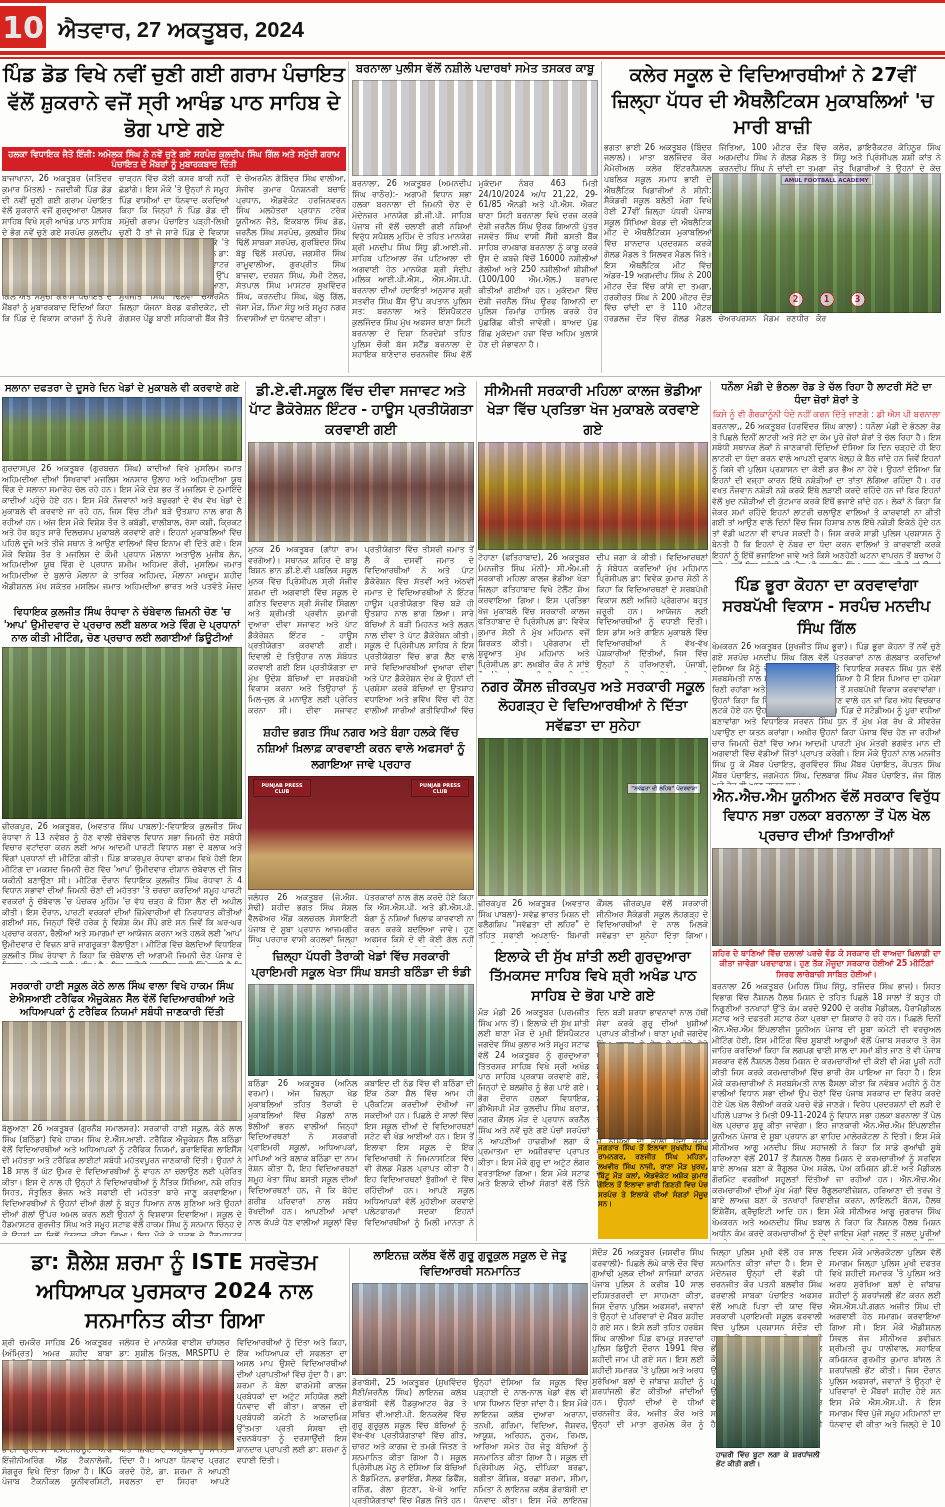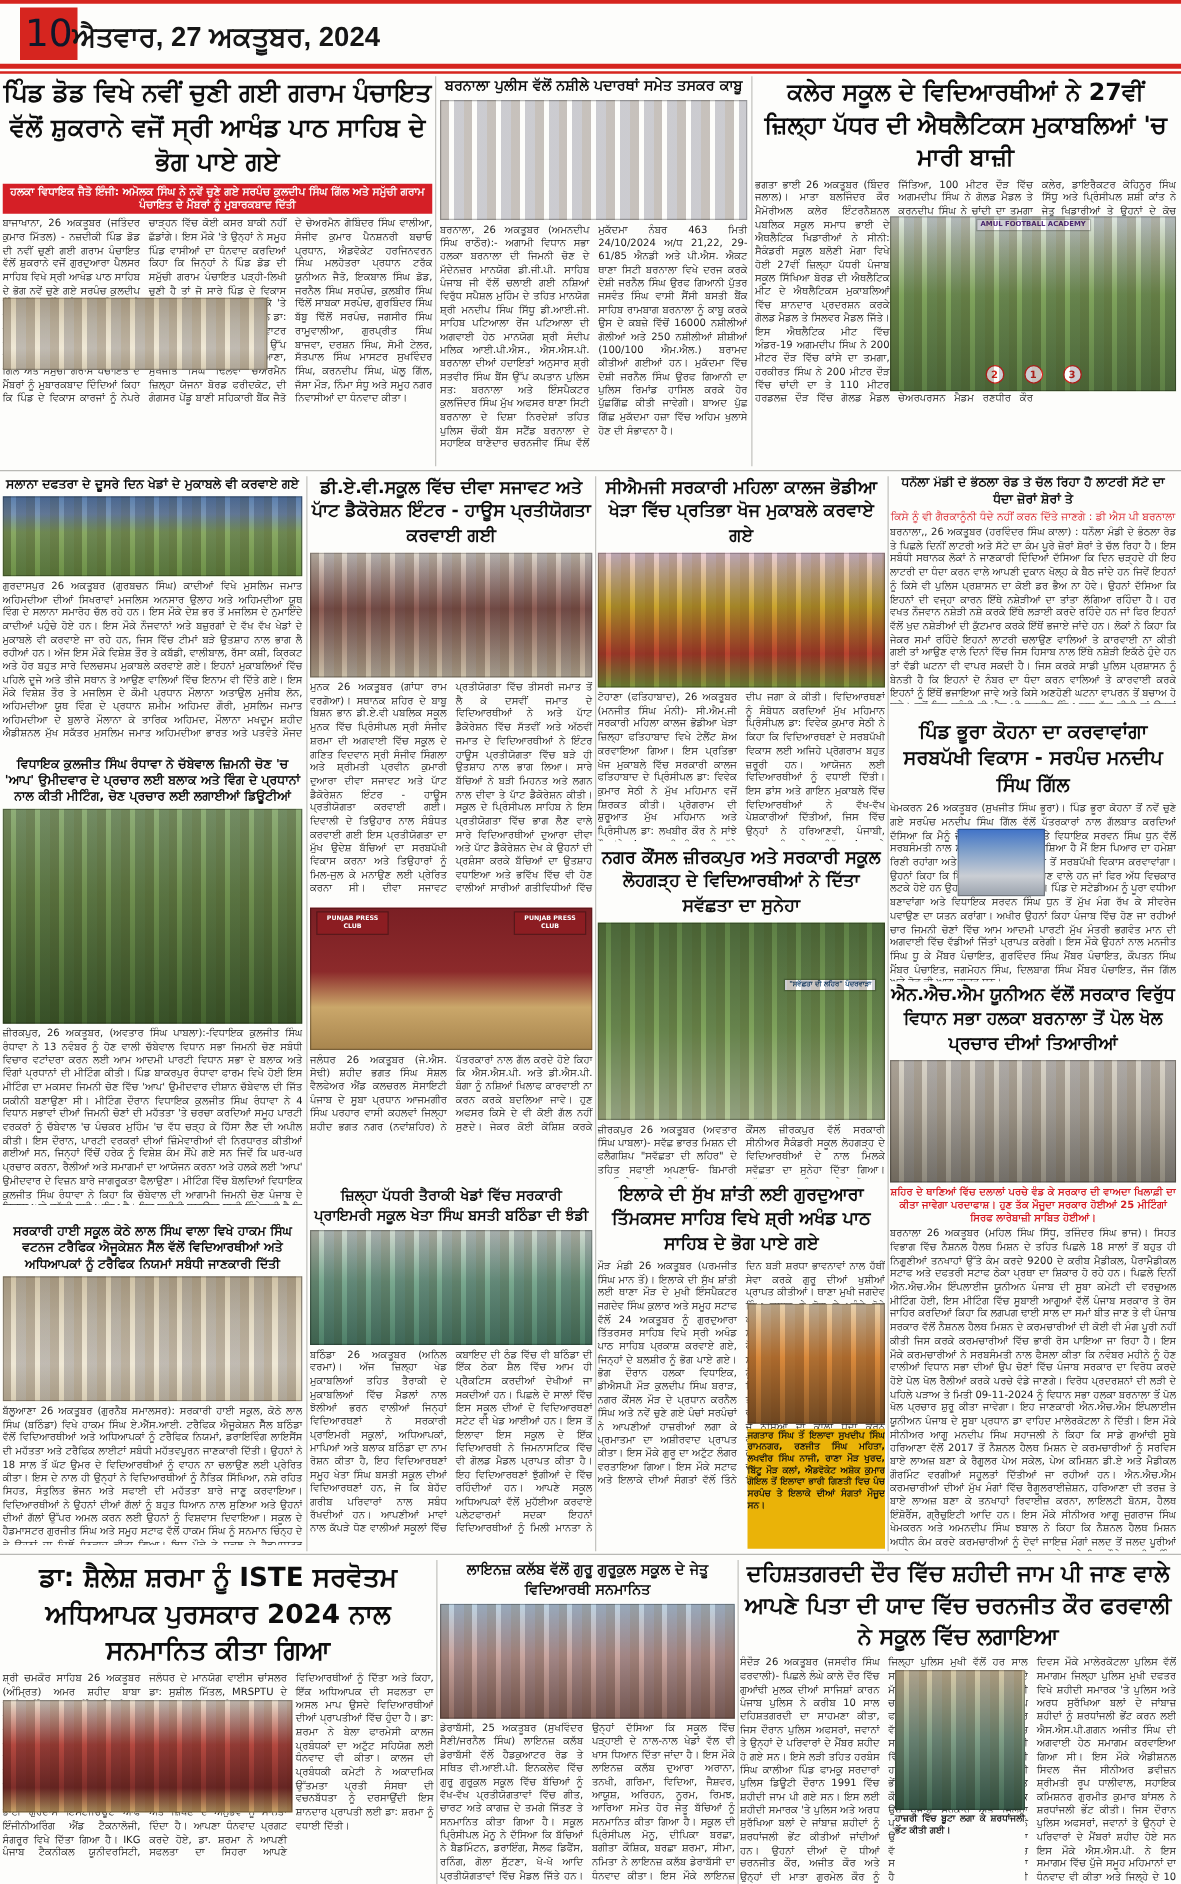--- a/index.html
+++ b/index.html
@@ -1,21 +1,21 @@
 <!DOCTYPE html>
 <html><head>
 <meta charset="utf-8">
 <style>
   html,body{margin:0;padding:0;background:#e8e8e4}
   .page{position:relative;width:945px;height:1507px;margin:0 auto;background:#fdfdfb;
         font-family:"DejaVu Sans","Liberation Sans",sans-serif;color:#161616;overflow:hidden;
         border-top:3px solid #d6251f}
   
-  .pagenum{position:absolute;left:16px;top:3px;width:46px;height:42px;background:#d6251f;color:#0f172a;
-           font-size:30px;font-weight:normal;display:flex;align-items:center;justify-content:center}
+  .pagenum{position:absolute;left:0;top:3px;width:46px;height:42px;background:#d6251f;color:#e5e5e5;
+           font-size:30px;font-weight:bold;display:flex;align-items:center;justify-content:center}
   .date{position:absolute;left:58px;top:14px;font-size:22px;font-weight:bold;font-family:Liberation Sans, sans-serif}
   .masthead{position:absolute;right:4px;top:4px;display:flex;align-items:center;gap:4px;
             font-size:31px;font-weight:800;color:#e23425;white-space:nowrap}
   .masthead .da{position:relative;background:#2050a8;color:#fff;padding:0 6px;border-radius:4px;font-size:26px}
   .flag{position:absolute;left:8px;top:-16px;width:3px;height:16px;background:#e2a00f}
   .flag:before{content:"";position:absolute;left:3px;top:0;border-top:6px solid transparent;
                border-bottom:6px solid transparent;border-left:14px solid #f5b301}
   .rule{position:absolute;left:0;top:48px;width:945px;height:0;border-top:4px solid #d6251f;border-bottom:2px solid #d6251f;padding-top:2px}
   
   .art{position:absolute;overflow:hidden}
@@ -104,32 +104,33 @@
     <div class="body" style="height:126px">ਗੁਰਦਾਸਪੁਰ 26 ਅਕਤੂਬਰ (ਗੁਰਬਚਨ ਸਿੰਘ) ਕਾਦੀਆਂ ਵਿਖੇ ਮੁਸਲਿਮ ਜਮਾਤ ਅਹਿਮਦੀਆ ਦੀਆਂ ਸਿਖਰਾਵਾਂ ਮਜਲਿਸ ਅਨਸਾਰ ਉਲਾਹ ਅਤੇ ਅਹਿਮਦੀਆ ਯੂਥ ਵਿੰਗ ਦੇ ਸਲਾਨਾ ਸਮਾਰੋਹ ਚੱਲ ਰਹੇ ਹਨ। ਇਸ ਮੌਕੇ ਦੇਸ਼ ਭਰ ਤੋਂ ਮਜਲਿਸ ਦੇ ਨੁਮਾਇੰਦੇ ਕਾਦੀਆਂ ਪਹੁੰਚੇ ਹੋਏ ਹਨ। ਇਸ ਮੌਕੇ ਨੌਜਵਾਨਾਂ ਅਤੇ ਬਜ਼ੁਰਗਾਂ ਦੇ ਵੱਖ ਵੱਖ ਖੇਡਾਂ ਦੇ ਮੁਕਾਬਲੇ ਵੀ ਕਰਵਾਏ ਜਾ ਰਹੇ ਹਨ, ਜਿਸ ਵਿੱਚ ਟੀਮਾਂ ਬੜੇ ਉਤਸ਼ਾਹ ਨਾਲ ਭਾਗ ਲੈ ਰਹੀਆਂ ਹਨ। ਅੱਜ ਇਸ ਮੌਕੇ ਵਿਸ਼ੇਸ਼ ਤੌਰ ਤੇ ਕਬੱਡੀ, ਵਾਲੀਬਾਲ, ਰੱਸਾ ਕਸ਼ੀ, ਕ੍ਰਿਕਟ ਅਤੇ ਹੋਰ ਬਹੁਤ ਸਾਰੇ ਦਿਲਚਸਪ ਮੁਕਾਬਲੇ ਕਰਵਾਏ ਗਏ। ਇਹਨਾਂ ਮੁਕਾਬਲਿਆਂ ਵਿੱਚ ਪਹਿਲੇ ਦੂਜੇ ਅਤੇ ਤੀਜੇ ਸਥਾਨ ਤੇ ਆਉਣ ਵਾਲਿਆਂ ਵਿੱਚ ਇਨਾਮ ਵੀ ਦਿੱਤੇ ਗਏ। ਇਸ ਮੌਕੇ ਵਿਸ਼ੇਸ਼ ਤੌਰ ਤੇ ਮਜਲਿਸ ਦੇ ਕੌਮੀ ਪ੍ਰਧਾਨ ਮੌਲਾਨਾ ਅਤਾਉਲ ਮੁਜੀਬ ਲੋਨ, ਅਹਿਮਦੀਆ ਯੂਥ ਵਿੰਗ ਦੇ ਪ੍ਰਧਾਨ ਸ਼ਮੀਮ ਅਹਿਮਦ ਗੌਰੀ, ਮੁਸਲਿਮ ਜਮਾਤ ਅਹਿਮਦੀਆ ਦੇ ਬੁਲਾਰੇ ਮੌਲਾਨਾ ਕੇ ਤਾਰਿਕ ਅਹਿਮਦ, ਮੌਲਾਨਾ ਮਖਦੂਮ ਸ਼ਹੀਦ ਐਡੀਸ਼ਨਲ ਮੁੱਖ ਸਕੱਤਰ ਮੁਸਲਿਮ ਜਮਾਤ ਅਹਿਮਦੀਆ ਭਾਰਤ ਅਤੇ ਪਤਵੰਤੇ ਮੌਜੂਦ ਸਨ।</div>
   </section>
 
   <section class="art" style="left:2px;top:602px;width:240px;height:370px">
     <h1 class="hl hl-xs">ਵਿਧਾਇਕ ਕੁਲਜੀਤ ਸਿੰਘ ਰੰਧਾਵਾ ਨੇ ਚੱਬੇਵਾਲ ਜ਼ਿਮਨੀ ਚੋਣ 'ਚ 'ਆਪ' ਉਮੀਦਵਾਰ ਦੇ ਪ੍ਰਚਾਰ ਲਈ ਬਲਾਕ ਅਤੇ ਵਿੰਗ ਦੇ ਪ੍ਰਧਾਨਾਂ ਨਾਲ ਕੀਤੀ ਮੀਟਿੰਗ, ਚੋਣ ਪ੍ਰਚਾਰ ਲਈ ਲਗਾਈਆਂ ਡਿਊਟੀਆਂ</h1>
     <div class="photo ph-lawn stripes" style="height:172px"></div>
     <div class="body" style="height:142px">ਜ਼ੀਰਕਪੁਰ, 26 ਅਕਤੂਬਰ, (ਅਵਤਾਰ ਸਿੰਘ ਪਾਬਲਾ):-ਵਿਧਾਇਕ ਕੁਲਜੀਤ ਸਿੰਘ ਰੰਧਾਵਾ ਨੇ 13 ਨਵੰਬਰ ਨੂੰ ਹੋਣ ਵਾਲੀ ਚੱਬੇਵਾਲ ਵਿਧਾਨ ਸਭਾ ਜਿਮਨੀ ਚੋਣ ਸਬੰਧੀ ਵਿਚਾਰ ਵਟਾਂਦਰਾ ਕਰਨ ਲਈ ਆਮ ਆਦਮੀ ਪਾਰਟੀ ਵਿਧਾਨ ਸਭਾ ਦੇ ਬਲਾਕ ਅਤੇ ਵਿੰਗਾਂ ਪ੍ਰਧਾਨਾਂ ਦੀ ਮੀਟਿੰਗ ਕੀਤੀ। ਪਿੰਡ ਬਾਕਰਪੁਰ ਰੰਧਾਵਾ ਫਾਰਮ ਵਿਖੇ ਹੋਈ ਇਸ ਮੀਟਿੰਗ ਦਾ ਮਕਸਦ ਜਿਮਨੀ ਚੋਣ ਵਿੱਚ 'ਆਪ' ਉਮੀਦਵਾਰ ਦੀਸ਼ਾਨ ਚੱਬੇਵਾਲ ਦੀ ਜਿੱਤ ਯਕੀਨੀ ਬਣਾਉਣਾ ਸੀ। ਮੀਟਿੰਗ ਦੌਰਾਨ ਵਿਧਾਇਕ ਕੁਲਜੀਤ ਸਿੰਘ ਰੰਧਾਵਾ ਨੇ 4 ਵਿਧਾਨ ਸਭਾਵਾਂ ਦੀਆਂ ਜਿਮਨੀ ਚੋਣਾਂ ਦੀ ਮਹੱਤਤਾ 'ਤੇ ਚਰਚਾ ਕਰਦਿਆਂ ਸਮੂਹ ਪਾਰਟੀ ਵਰਕਰਾਂ ਨੂੰ ਚੱਬੇਵਾਲ 'ਚ ਪੰਚਕਰ ਮੁਹਿੰਮ 'ਚ ਵੱਧ ਚੜ੍ਹ ਕੇ ਹਿੱਸਾ ਲੈਣ ਦੀ ਅਪੀਲ ਕੀਤੀ। ਇਸ ਦੌਰਾਨ, ਪਾਰਟੀ ਵਰਕਰਾਂ ਦੀਆਂ ਜ਼ਿੰਮੇਵਾਰੀਆਂ ਵੀ ਨਿਰਧਾਰਤ ਕੀਤੀਆਂ ਗਈਆਂ ਸਨ, ਜਿਨ੍ਹਾਂ ਵਿੱਚੋਂ ਹਰੇਕ ਨੂੰ ਵਿਸ਼ੇਸ਼ ਕੰਮ ਸੌਂਪੇ ਗਏ ਸਨ ਜਿਵੇਂ ਕਿ ਘਰ-ਘਰ ਪ੍ਰਚਾਰ ਕਰਨਾ, ਰੈਲੀਆਂ ਅਤੇ ਸਮਾਗਮਾਂ ਦਾ ਆਯੋਜਨ ਕਰਨਾ ਅਤੇ ਹਲਕੇ ਲਈ 'ਆਪ' ਉਮੀਦਵਾਰ ਦੇ ਵਿਜ਼ਨ ਬਾਰੇ ਜਾਗਰੂਕਤਾ ਫੈਲਾਉਣਾ। ਮੀਟਿੰਗ ਵਿੱਚ ਬੋਲਦਿਆਂ ਵਿਧਾਇਕ ਕੁਲਜੀਤ ਸਿੰਘ ਰੰਧਾਵਾ ਨੇ ਕਿਹਾ ਕਿ ਚੱਬੇਵਾਲ ਦੀ ਆਗਾਮੀ ਜਿਮਨੀ ਚੋਣ ਪੰਜਾਬ ਦੇ ਵਿਕਾਸ ਅਤੇ ਤਰੱਕੀ ਲਈ ਅਹਿਮ ਹੈ। ਇਹ ਯਕੀਨੀ ਬਣਾਉਣਾ ਸਾਡੀ ਜ਼ਿੰਮੇਵਾਰੀ ਹੈ ਕਿ ਆਮ ਆਦਮੀ ਪਾਰਟੀ ਦਾ ਉਮੀਦਵਾਰ ਭਾਰੀ ਬਹੁਮਤ ਨਾਲ ਜਿੱਤੇ। ਉਮੀਦਵਾਰ ਲਈ ਉਤਸ਼ਾਹ ਅਤੇ ਵਚਨਬੱਧਤਾ ਦਿਖਾਈ। ਵਿਧਾਇਕ ਕੁਲਜੀਤ ਸਿੰਘ ਰੰਧਾਵਾ ਨੇ ਵੀ ਦੀਸ਼ਾਨ ਚੱਬੇਵਾਲ ਦੀ ਕਾਬਲੀਅਤ 'ਤੇ ਭਰੋਸਾ ਪ੍ਰਗਟਾਇਆ ਅਤੇ ਪਾਰਟੀ ਵਰਕਰਾਂ ਨੂੰ ਭਰੋਸਾ ਦਿਵਾਇਆ ਕਿ ਉਨ੍ਹਾਂ ਦੀ ਮਿਹਨਤ ਅਤੇ ਲਗਨ ਸਦਕਾ ਜਿੱਤ ਯਕੀਨੀ ਹੈ।</div>
   </section>
 
   <section class="art" style="left:2px;top:976px;width:240px;height:262px">
-    <h1 class="hl hl-xs">ਸਰਕਾਰੀ ਹਾਈ ਸਕੂਲ ਕੋਠੇ ਲਾਲ ਸਿੰਘ ਵਾਲਾ ਵਿਖੇ ਹਾਕਮ ਸਿੰਘ ਵਟਨਜ ਟਰੈਫਿਕ ਐਜੂਕੇਸ਼ਨ ਸੈੱਲ ਵੱਲੋਂ ਵਿਦਿਆਰਥੀਆਂ ਅਤੇ ਅਧਿਆਪਕਾਂ ਨੂੰ ਟਰੈਫਿਕ ਨਿਯਮਾਂ ਸਬੰਧੀ ਜਾਣਕਾਰੀ ਦਿੱਤੀ</h1>
+    <h1 class="hl hl-xs">ਸਰਕਾਰੀ ਹਾਈ ਸਕੂਲ ਕੋਠੇ ਲਾਲ ਸਿੰਘ ਵਾਲਾ ਵਿਖੇ ਹਾਕਮ ਸਿੰਘ ਏਐਸਆਈ ਟਰੈਫਿਕ ਐਜੂਕੇਸ਼ਨ ਸੈੱਲ ਵੱਲੋਂ ਵਿਦਿਆਰਥੀਆਂ ਅਤੇ ਅਧਿਆਪਕਾਂ ਨੂੰ ਟਰੈਫਿਕ ਨਿਯਮਾਂ ਸਬੰਧੀ ਜਾਣਕਾਰੀ ਦਿੱਤੀ</h1>
     <div class="photo ph-congregation stripes" style="height:100px"></div>
     <div class="body" style="height:112px">ਬੱਲੂਆਣਾ 26 ਅਕਤੂਬਰ (ਗੁਰਨੈਬ ਸਮਾਲਸਰ): ਸਰਕਾਰੀ ਹਾਈ ਸਕੂਲ, ਕੋਠੇ ਲਾਲ ਸਿੰਘ (ਬਠਿੰਡਾ) ਵਿਖੇ ਹਾਕਮ ਸਿੰਘ ਏ.ਐੱਸ.ਆਈ. ਟਰੈਫਿਕ ਐਜੂਕੇਸ਼ਨ ਸੈੱਲ ਬਠਿੰਡਾ ਵੱਲੋਂ ਵਿਦਿਆਰਥੀਆਂ ਅਤੇ ਅਧਿਆਪਕਾਂ ਨੂੰ ਟਰੈਫਿਕ ਨਿਯਮਾਂ, ਡਰਾਇਵਿੰਗ ਲਾਇਸੈਂਸ ਦੀ ਮਹੱਤਤਾ ਅਤੇ ਟਰੈਫਿਕ ਲਾਈਟਾਂ ਸਬੰਧੀ ਮਹੱਤਵਪੂਰਨ ਜਾਣਕਾਰੀ ਦਿੱਤੀ। ਉਹਨਾਂ ਨੇ 18 ਸਾਲ ਤੋਂ ਘੱਟ ਉਮਰ ਦੇ ਵਿਦਿਆਰਥੀਆਂ ਨੂੰ ਵਾਹਨ ਨਾ ਚਲਾਉਣ ਲਈ ਪ੍ਰੇਰਿਤ ਕੀਤਾ। ਇਸ ਦੇ ਨਾਲ ਹੀ ਉਨ੍ਹਾਂ ਨੇ ਵਿਦਿਆਰਥੀਆਂ ਨੂੰ ਨੈਤਿਕ ਸਿੱਖਿਆ, ਨਸ਼ੇ ਰਹਿਤ ਸਿਹਤ, ਸੰਤੁਲਿਤ ਭੋਜਨ ਅਤੇ ਸਫਾਈ ਦੀ ਮਹੱਤਤਾ ਬਾਰੇ ਜਾਣੂ ਕਰਵਾਇਆ। ਵਿਦਿਆਰਥੀਆਂ ਨੇ ਉਹਨਾਂ ਦੀਆਂ ਗੱਲਾਂ ਨੂੰ ਬਹੁਤ ਧਿਆਨ ਨਾਲ ਸੁਣਿਆ ਅਤੇ ਉਹਨਾਂ ਦੀਆਂ ਗੱਲਾਂ ਉੱਪਰ ਅਮਲ ਕਰਨ ਲਈ ਉਹਨਾਂ ਨੂੰ ਵਿਸ਼ਵਾਸ ਦਿਵਾਇਆ। ਸਕੂਲ ਦੇ ਹੈਡਮਾਸਟਰ ਗੁਰਜੀਤ ਸਿੰਘ ਅਤੇ ਸਮੂਹ ਸਟਾਫ ਵੱਲੋਂ ਹਾਕਮ ਸਿੰਘ ਨੂੰ ਸਨਮਾਨ ਚਿੰਨ੍ਹ ਦੇ ਕੇ ਉਹਨਾਂ ਦਾ ਦਿਲੋਂ ਧੰਨਵਾਦ ਕੀਤਾ ਗਿਆ। ਇਸ ਮੌਕੇ ਤੇ ਸਕੂਲ ਦੇ ਹੈਡਮਾਸਟਰ ਗੁਰਜੀਤ ਸਿੰਘ, ਅਤੇ ਸਾਰੇ ਅਧਿਆਪਕ ਸੰਜੇ ਕੁਮਾਰ, ਕੇਵਰ ਯਾਦਵਿੰਦਰ ਸਿੰਘ, ਅੰਮ੍ਰਿਤਪਾਲ ਸਿੰਘ, ਕਮਲਜੀਤ ਕੌਰ, ਸੋਭਾਲੀ, ਹਰਬਲੜਾ ਪੂਜਾ ਸ਼ਰਮਾ ਅਤੇ ਸ਼ੈਲੀ ਰਾਣੀ ਮੌਜੂਦ ਸਨ।</div>
   </section>
 
   <section class="art" style="left:248px;top:378px;width:226px;height:342px">
     <h1 class="hl hl-md">ਡੀ.ਏ.ਵੀ.ਸਕੂਲ ਵਿੱਚ ਦੀਵਾ ਸਜਾਵਟ ਅਤੇ ਪਾੱਟ ਡੈਕੋਰੇਸ਼ਨ ਇੰਟਰ - ਹਾਊਸ ਪ੍ਰਤੀਯੋਗਤਾ ਕਰਵਾਈ ਗਈ</h1>
     <div class="photo ph-school stripes" style="height:100px"></div>
     <div class="body c2" style="height:182px">ਮੁਨਕ 26 ਅਕਤੂਬਰ (ਗਾਂਧਾ ਰਾਮ ਵਰਗੋਆ)। ਸਥਾਨਕ ਸ਼ਹਿਰ ਦੇ ਬਾਬੂ ਬਿਸ਼ਨ ਭਾਨ ਡੀ.ਏ.ਵੀ ਪਬਲਿਕ ਸਕੂਲ ਮੁਨਕ ਵਿੱਚ ਪ੍ਰਿੰਸੀਪਲ ਸ੍ਰੀ ਸੰਜੀਵ ਸ਼ਰਮਾ ਦੀ ਅਗਵਾਈ ਵਿੱਚ ਸਕੂਲ ਦੇ ਗਣਿਤ ਵਿਦਵਾਨ ਸ੍ਰੀ ਸੰਜੀਵ ਸਿੰਗਲਾ ਅਤੇ ਸ਼੍ਰੀਮਤੀ ਪ੍ਰਵੀਨ ਕੁਮਾਰੀ ਦੁਆਰਾ ਦੀਵਾ ਸਜਾਵਟ ਅਤੇ ਪਾੱਟ ਡੈਕੋਰੇਸ਼ਨ ਇੰਟਰ - ਹਾਊਸ ਪ੍ਰਤੀਯੋਗਤਾ ਕਰਵਾਈ ਗਈ। ਦਿਵਾਲੀ ਦੇ ਤਿਉਹਾਰ ਨਾਲ ਸੰਬੰਧਤ ਕਰਵਾਈ ਗਈ ਇਸ ਪ੍ਰਤੀਯੋਗਤਾ ਦਾ ਮੁੱਖ ਉਦੇਸ਼ ਬੱਚਿਆਂ ਦਾ ਸਰਬਪੱਖੀ ਵਿਕਾਸ ਕਰਨਾ ਅਤੇ ਤਿਉਹਾਰਾਂ ਨੂੰ ਮਿਲ-ਜੁਲ ਕੇ ਮਨਾਉਣ ਲਈ ਪ੍ਰੇਰਿਤ ਕਰਨਾ ਸੀ। ਦੀਵਾ ਸਜਾਵਟ ਪ੍ਰਤੀਯੋਗਤਾ ਵਿੱਚ ਤੀਸਰੀ ਜਮਾਤ ਤੋਂ ਲੈ ਕੇ ਦਸਵੀਂ ਜਮਾਤ ਦੇ ਵਿਦਿਆਰਥੀਆਂ ਨੇ ਅਤੇ ਪਾੱਟ ਡੈਕੋਰੇਸ਼ਨ ਵਿੱਚ ਸੱਤਵੀਂ ਅਤੇ ਅੱਠਵੀਂ ਜਮਾਤ ਦੇ ਵਿਦਿਆਰਥੀਆਂ ਨੇ ਇੰਟਰ ਹਾਊਸ ਪ੍ਰਤੀਯੋਗਤਾ ਵਿੱਚ ਬੜੇ ਹੀ ਉਤਸ਼ਾਹ ਨਾਲ ਭਾਗ ਲਿਆ। ਸਾਰੇ ਬੱਚਿਆਂ ਨੇ ਬੜੀ ਮਿਹਨਤ ਅਤੇ ਲਗਨ ਨਾਲ ਦੀਵਾ ਤੇ ਪਾੱਟ ਡੈਕੋਰੇਸ਼ਨ ਕੀਤੀ। ਸਕੂਲ ਦੇ ਪ੍ਰਿੰਸੀਪਲ ਸਾਹਿਬ ਨੇ ਇਸ ਪ੍ਰਤੀਯੋਗਤਾ ਵਿੱਚ ਭਾਗ ਲੈਣ ਵਾਲੇ ਸਾਰੇ ਵਿਦਿਆਰਥੀਆਂ ਦੁਆਰਾ ਦੀਵਾ ਅਤੇ ਪਾੱਟ ਡੈਕੋਰੇਸ਼ਨ ਦੇਖ ਕੇ ਉਹਨਾਂ ਦੀ ਪ੍ਰਸ਼ੰਸਾ ਕਰਕੇ ਬੱਚਿਆਂ ਦਾ ਉਤਸ਼ਾਹ ਵਧਾਇਆ ਅਤੇ ਭਵਿੱਖ ਵਿੱਚ ਵੀ ਹੋਣ ਵਾਲੀਆਂ ਸਾਰੀਆਂ ਗਤੀਵਿਧੀਆਂ ਵਿੱਚ ਵੱਧ ਚੜ੍ਹ ਕੇ ਭਾਗ ਲੈਣ ਲਈ ਪ੍ਰੇਰਿਤ ਕੀਤਾ।</div>
   </section>
 
   <section class="art" style="left:248px;top:722px;width:226px;height:222px">
+    <h1 class="hl hl-sm">ਸ਼ਹੀਦ ਭਗਤ ਸਿੰਘ ਨਗਰ ਅਤੇ ਬੰਗਾ ਹਲਕੇ ਵਿੱਚ ਨਸ਼ਿਆਂ ਖ਼ਿਲਾਫ਼ ਕਾਰਵਾਈ ਕਰਨ ਵਾਲੇ ਅਫਸਰਾਂ ਨੂੰ ਲਗਾਇਆ ਜਾਵੇ ਪ੍ਰਹਾਰ</h1>
     <div class="photo ph-press" style="height:114px">
       <span class="pressbanner" style="left:6px;width:50px">PUNJAB PRESS CLUB</span>
       <span class="pressbanner" style="right:6px;width:50px">PUNJAB PRESS CLUB</span>
     </div>
     <div class="body c2" style="height:66px">ਜਲੰਧਰ 26 ਅਕਤੂਬਰ (ਜੇ.ਐਸ. ਸੋਢੀ) ਸ਼ਹੀਦ ਭਗਤ ਸਿੰਘ ਸੋਸ਼ਲ ਵੈਲਫੇਅਰ ਐਂਡ ਕਲਚਰਲ ਸੋਸਾਇਟੀ ਪੰਜਾਬ ਦੇ ਸੂਬਾ ਪ੍ਰਧਾਨ ਆਜਮਗੀਰ ਸਿੰਘ ਪਰਹਾਰ ਵਾਸੀ ਕਹਲਵਾਂ ਜਿਲ੍ਹਾ ਸ਼ਹੀਦ ਭਗਤ ਨਗਰ (ਨਵਾਂਸ਼ਹਿਰ) ਨੇ ਪੱਤਰਕਾਰਾਂ ਨਾਲ ਗੱਲ ਕਰਦੇ ਹੋਏ ਕਿਹਾ ਕਿ ਐਸ.ਐਸ.ਪੀ. ਅਤੇ ਡੀ.ਐਸ.ਪੀ. ਬੰਗਾ ਨੂੰ ਨਸ਼ਿਆਂ ਖਿਲਾਫ ਕਾਰਵਾਈ ਨਾ ਕਰਨ ਕਰਕੇ ਬਦਲਿਆ ਜਾਵੇ। ਹੁਣ ਅਫਸਰ ਕਿਸੇ ਦੇ ਵੀ ਕੋਈ ਗੱਲ ਨਹੀਂ ਸੁਣਦੇ। ਜੇਕਰ ਕੋਈ ਕੋਸ਼ਿਸ਼ ਕਰਕੇ ਸੂਚਨਾ ਸਬੰਧੀ ਰਿਪੋਰਟ ਦੇਣ ਦੀ ਕੋਸ਼ਿਸ਼ ਕਰਦਾ ਹੈ ਤਾਂ ਫੋਨ ਸੁਣ ਕੇ ਫੋਨ ਕੱਟ ਦਿੰਦੇ ਹਨ। ਸਰਕਾਰ ਹਰ 5 ਸਾਲ ਬਾਅਦ ਬਦਲਦੀ ਹੈ, ਇਸ ਲਈ ਸਭੀ ਸਰਕਾਰ ਕੋਲ ਬੇਨਤੀ ਹੈ ਕਿ ਸਾਨੂੰ ਰਾਜਨੀਤਿਕ ਦਬਾਅ ਹੇਠ ਨਾ ਆਉਣ ਵਾਲਾ ਅਫਸਰ ਬਤੌਰ ਐਸ.ਐਸ.ਪੀ. ਅਤੇ ਡੀ.ਐਸ.ਪੀ. ਦਿੱਤਾ ਜਾਵੇ। ਪਿਛਲੇ ਦਿਨੀਂ ਸ਼ਹੀਦ ਭਗਤ ਸਿੰਘ ਨਗਰ ਦੇ ਮੁਹੱਲੇ ਪੁੱਤਰ ਸਦੀਕ ਮੁਹੰਮਦ ਵਾਸੀ ਪਿੰਡ ਕਹਲਵਾਂ ਜਿਲ੍ਹਾ ਨਵਾਂ ਸ਼ਹਿਰ ਤੇ ਇਸ ਕਰਕੇ ਜਾਨ ਲੇਵਾ ਹਮਲਾ ਹੋਇਆ ਕਿ ਉਸ ਉੱਪਰ ਪੁਲਸ ਨੂੰ ਨਸ਼ਿਆਂ ਖਿਲਾਫ ਸੂਚਨਾ ਦੇਣ ਦਾ ਦੋਸ਼ ਹੈ। ਦੋਸ਼ੀਆਂ ਖਿਲਾਫ ਕੋਈ ਕਾਰਵਾਈ ਨਹੀਂ ਹੋਈ। ਭਾਈਚਾਰੇ ਦਾ ਜਿਨ੍ਹਾ ਹੌਂਸਲਾ ਵਾਲਣ ਨਸ਼ਿਆਂ ਖਿਲਾਫ ਕਾਰਵਾਈ ਕਰਨ ਵਾਲੇ ਅਫਸਰਾਂ ਦੀ ਲੋੜ ਹੈ। ਇੱਕ ਚਿੱਠੀ ਦੇ ਡੀ.ਐਸ.ਪੀ.ਬਿਲਾਵ ਉੱਚ ਪੁਲਿਸ ਅਧਿਕਾਰੀ ਕਾਰਵਾਈ ਨਹੀਂ 커ਰ ਰਹੇ, ਜਿਸ ਉੱਪਰ ਇਕ ਐਸ. ਐਚ.ਓ. ਨੇ ਸਰੋਕਾਰ ਕੋਸ਼ਟ ਕਰਨ ਦੀ ਕੋਸ਼ਿਸ਼ ਦੇ ਦੋਸ਼ ਲੱਗੀ ਹਨ।</div>
   </section>
 
   <section class="art" style="left:248px;top:946px;width:226px;height:292px">
     <h1 class="hl hl-sm">ਜ਼ਿਲ੍ਹਾ ਪੱਧਰੀ ਤੈਰਾਕੀ ਖੇਡਾਂ ਵਿੱਚ ਸਰਕਾਰੀ ਪ੍ਰਾਇਮਰੀ ਸਕੂਲ ਖੇਤਾ ਸਿੰਘ ਬਸਤੀ ਬਠਿੰਡਾ ਦੀ ਝੰਡੀ</h1>
     <div class="photo ph-swim stripes" style="height:92px"></div>
@@ -187,21 +188,20 @@
     <div class="photo ph-iste stripes abs" style="left:0;top:112px;width:232px;height:90px;margin:0"></div>
   </section>
 
   <section class="art" style="left:352px;top:1245px;width:236px;height:260px">
     <h1 class="hl hl-sm">ਲਾਇਨਜ਼ ਕਲੱਬ ਵੱਲੋਂ ਗੁਰੂ ਗੁਰੂਕੁਲ ਸਕੂਲ ਦੇ ਜੇਤੂ ਵਿਦਿਆਰਥੀ ਸਨਮਾਨਿਤ</h1>
     <div class="photo ph-lions stripes" style="height:92px"></div>
     <div class="body c2" style="height:132px">ਡੇਰਾਬੱਸੀ, 25 ਅਕਤੂਬਰ (ਸੁਖਵਿੰਦਰ ਸੈਣੀ/ਜਰਨੈਲ ਸਿੰਘ) ਲਾਇਨਜ਼ ਕਲੱਬ ਡੇਰਾਬੱਸੀ ਵੱਲੋਂ ਹੈਡਕੁਆਟਰ ਰੋਡ ਤੇ ਸਥਿਤ ਵੀ.ਆਈ.ਪੀ. ਇਨਕਲੇਵ ਵਿੱਚ ਗੁਰੂ ਗੁਰੂਕੁਲ ਸਕੂਲ ਵਿੱਚ ਬੱਚਿਆਂ ਨੂੰ ਵੱਖ-ਵੱਖ ਪ੍ਰਤੀਯੋਗਤਾਵਾਂ ਵਿੱਚ ਗੀਤ, ਚਾਰਟ ਅਤੇ ਕਾਗਜ਼ ਦੇ ਤਮਗੇ ਜਿੱਤਣ ਤੇ ਸਨਮਾਨਿਤ ਕੀਤਾ ਗਿਆ ਹੈ। ਸਕੂਲ ਪ੍ਰਿੰਸੀਪਲ ਮੋਨੂ ਨੇ ਦੱਸਿਆ ਕਿ ਬੱਚਿਆਂ ਨੇ ਬੈਡਮਿੰਟਨ, ਡਰਾਇੰਗ, ਸੈਲਫ ਡਿਫੈਂਸ, ਰਨਿੰਗ, ਗੋਲਾ ਸੁੱਟਣਾ, ਖੋ-ਖੋ ਆਦਿ ਪ੍ਰਤੀਯੋਗਤਾਵਾਂ ਵਿੱਚ ਮੈਡਲ ਜਿੱਤੇ ਹਨ। ਉਨ੍ਹਾਂ ਦੱਸਿਆ ਕਿ ਸਕੂਲ ਵਿੱਚ ਪੜ੍ਹਾਈ ਦੇ ਨਾਲ-ਨਾਲ ਖੇਡਾਂ ਵੱਲ ਵੀ ਖਾਸ ਧਿਆਨ ਦਿੱਤਾ ਜਾਂਦਾ ਹੈ। ਇਸ ਮੌਕੇ ਲਾਇਨਜ਼ ਕਲੱਬ ਦੁਆਰਾ ਅਰਾਨਾ, ਤਨਖੀ, ਗਰਿਮਾ, ਵਿਦਿਆ, ਜੈਸ਼ਵਰ, ਆਯੂਸ਼, ਅਰਿਹਨ, ਨੂਰਮ, ਰਿਮਝ, ਆਰਿਆ ਸਮੇਤ ਹੋਰ ਜੇਤੂ ਬੱਚਿਆਂ ਨੂੰ ਸਨਮਾਨਿਤ ਕੀਤਾ ਗਿਆ ਹੈ। ਸਕੂਲ ਦੀ ਪ੍ਰਿੰਸੀਪਲ ਮੋਨੂ, ਦੀਪਿਕਾ ਬਰਛਾ, ਬਗੀਤਾ ਕੌਸ਼ਿਕ, ਬਰਛਾ ਸ਼ਰਮਾ, ਸੀਮਾ, ਨਮਿਤਾ ਨੇ ਲਾਇਨਜ਼ ਕਲੱਬ ਡੇਰਾਬੱਸੀ ਦਾ ਧੰਨਵਾਦ ਕੀਤਾ। ਇਸ ਮੌਕੇ ਲਾਇਨਜ਼ ਕਲੱਬ ਡੇਰਾਬੱਸੀ ਦੇ ਪ੍ਰਧਾਨ ਨਿਤਿਨ ਜਿੰਦਲ ਅਤੇ ਲਾਇਨ ਬਰਖਾ ਰਾਮ ਸਮੇਤ ਹੋਰ ਪਤਵੰਤੇ ਮੌਜੂਦ ਸਨ।</div>
   </section>
 
   <section class="art" style="left:592px;top:1245px;width:349px;height:260px">
-    <h1 class="hl hl-lg" style="font-size:18px">ਦਹਿਸ਼ਤਗਰਦੀ ਦੌਰ ਵਿੱਚ ਸ਼ਹੀਦੀ ਜਾਮ ਪੀ ਜਾਣ ਵਾਲੇ ਆਪਣੇ ਪਿਤਾ ਦੀ ਯਾਦ ਵਿੱਚ ਚਰਨਜੀਤ ਕੌਰ ਫਰਵਾਲੀ ਨੇ ਸਕੂਲ ਵਿੱਚ ਲਗਾਇਆ</h1>
     <div class="body c3" style="height:188px">ਸੰਦੌੜ 26 ਅਕਤੂਬਰ (ਜਸਵੀਰ ਸਿੰਘ ਫਰਵਾਲੀ)- ਪਿਛਲੇ ਲੰਘੇ ਕਾਲੇ ਦੌਰ ਵਿੱਚ ਗੁਆਂਢੀ ਮੁਲਕ ਦੀਆਂ ਸਾਜਿਸ਼ਾਂ ਕਾਰਨ ਪੰਜਾਬ ਪੁਲਿਸ ਨੇ ਕਰੀਬ 10 ਸਾਲ ਦਹਿਸ਼ਤਗਰਦੀ ਦਾ ਸਾਹਮਣਾ ਕੀਤਾ, ਜਿਸ ਦੌਰਾਨ ਪੁਲਿਸ ਅਫਸਰਾਂ, ਜਵਾਨਾਂ ਤੇ ਉਨ੍ਹਾਂ ਦੇ ਪਰਿਵਾਰਾਂ ਦੇ ਮੈਂਬਰ ਸ਼ਹੀਦ ਹੋ ਗਏ ਸਨ। ਇਸੇ ਲੜੀ ਤਹਿਤ ਹਰਬੰਸ ਸਿੰਘ ਕਾਲੀਆ ਪਿੰਡ ਫਾਮਕੂ ਸਰਦਾਰਾਂ ਪੁਲਿਸ ਡਿਊਟੀ ਦੌਰਾਨ 1991 ਵਿੱਚ ਸ਼ਹੀਦੀ ਜਾਮ ਪੀ ਗਏ ਸਨ। ਇਸ ਲਈ ਸ਼ਹੀਦੀ ਸਮਾਰਕ 'ਤੇ ਪੁਲਿਸ ਅਤੇ ਅਰਧ ਸੁਰੱਖਿਆ ਬਲਾਂ ਦੇ ਜਾਂਬਾਜ਼ ਸ਼ਹੀਦਾਂ ਨੂੰ ਸ਼ਰਧਾਂਜਲੀ ਭੇਂਟ ਕੀਤੀਆਂ ਜਾਂਦੀਆਂ ਹਨ। ਉਹਨਾਂ ਦੀਆਂ ਦੋ ਧੀਆਂ ਚਰਨਜੀਤ ਕੌਰ, ਅਜੀਤ ਕੌਰ ਅਤੇ ਉਨ੍ਹਾਂ ਦੀ ਮਾਤਾ ਗੁਰਮੇਲ ਕੌਰ ਨੂੰ ਜਿਲ੍ਹਾ ਪੁਲਿਸ ਮੁਖੀ ਵੱਲੋਂ ਹਰ ਸਾਲ ਸਨਮਾਨਿਤ ਕੀਤਾ ਜਾਂਦਾ ਹੈ। ਇਸ ਦੇ ਮੱਦੇਨਜ਼ਰ ਉਨ੍ਹਾਂ ਦੀ ਵੱਡੀ ਧੀ ਚਰਨਜੀਤ ਕੌਰ ਪਤਨੀ ਬਲਵੀਰ ਸਿੰਘ ਫਰਵਾਲੀ ਸਾਬਕਾ ਪੰਚਾਇਤ ਅਫਸਰ ਵੱਲੋਂ ਆਪਣੇ ਪਿਤਾ ਦੀ ਯਾਦ ਵਿੱਚ ਸਰਕਾਰੀ ਪ੍ਰਾਇਮਰੀ ਸਕੂਲ ਫਰਵਾਲੀ ਵਿੱਚ ਪੁਲਿਸ ਪ੍ਰਸ਼ਾਸਨ ਸੰਦੌੜ ਦੀ ਹਾਜ਼ਰੀ ਵਿੱਚ ਬੂਟਾ ਲਗਾ ਕੇ ਸ਼ਰਧਾਂਜਲੀ ਭੇਂਟ ਕੀਤੀ ਗਈ। ਇਸ ਮੌਕੇ ਚਰਨਜੀਤ ਕੌਰ ਨੇ ਗੱਲਬਾਤ ਕਰਦਿਆਂ ਕਿਹਾ ਕਿ ਉਹ ਪੰਜਾਬ ਸਰਕਾਰ ਅਤੇ ਜਿਲ੍ਹਾ ਪ੍ਰਸ਼ਾਸਨ ਦੇ ਰਿਣੀ ਹਨ ਜਿਨ੍ਹਾਂ ਨੇ ਉਨ੍ਹਾਂ ਦੇ ਪਿਤਾ ਹਰਬੰਸ ਸਿੰਘ ਕਾਲੀਆ ਵੱਲੋਂ ਦਿੱਤੀ ਸ਼ਹੀਦੀ ਨੂੰ ਯਾਦ ਵਿੱਚ ਸਰਕਾਰੀ ਸਨਮਾਨਾਂ ਸਤਿਕਾਰ ਕੀਤਾ ਹੈ। ਦੱਸਣਯੋਗ ਹੈ ਕਿ ਪੁਲਿਸ ਯਾਦਗਾਰੀ ਦਿਵਸ ਮੌਕੇ ਮਾਲੇਰਕੋਟਲਾ ਪੁਲਿਸ ਵੱਲੋਂ ਸਮਾਗਮ ਜਿਲ੍ਹਾ ਪੁਲਿਸ ਮੁਖੀ ਦਫਤਰ ਵਿਖੇ ਸ਼ਹੀਦੀ ਸਮਾਰਕ 'ਤੇ ਪੁਲਿਸ ਅਤੇ ਅਰਧ ਸੁਰੱਖਿਆ ਬਲਾਂ ਦੇ ਜਾਂਬਾਜ਼ ਸ਼ਹੀਦਾਂ ਨੂੰ ਸ਼ਰਧਾਂਜਲੀ ਭੇਂਟ ਕਰਨ ਲਈ ਐਸ.ਐਸ.ਪੀ.ਗਗਨ ਅਜੀਤ ਸਿੰਘ ਦੀ ਅਗਵਾਈ ਹੇਠ ਸਮਾਗਮ ਕਰਵਾਇਆ ਗਿਆ ਸੀ। ਇਸ ਮੌਕੇ ਐਡੀਸ਼ਨਲ ਸਿਵਲ ਜੱਜ ਸੀਨੀਅਰ ਡਵੀਜ਼ਨ ਸ਼੍ਰੀਮਤੀ ਰੂਪ ਧਾਲੀਵਾਲ, ਸਹਾਇਕ ਕਮਿਸ਼ਨਰ ਗੁਰਮੀਤ ਕੁਮਾਰ ਬਾਂਸਲ ਨੇ ਸ਼ਰਧਾਂਜਲੀ ਭੇਂਟ ਕੀਤੀ। ਜਿਸ ਦੌਰਾਨ ਪੁਲਿਸ ਅਫਸਰਾਂ, ਜਵਾਨਾਂ ਤੇ ਉਨ੍ਹਾਂ ਦੇ ਪਰਿਵਾਰਾਂ ਦੇ ਮੈਂਬਰਾਂ ਸ਼ਹੀਦ ਹੋਏ ਸਨ ਇਸ ਮੌਕੇ ਐਸ.ਐਸ.ਪੀ. ਨੇ ਇਸ ਸਮਾਗਮ ਵਿੱਚ ਪੁੱਜੇ ਸਮੂਹ ਮਹਿਮਾਨਾਂ ਦਾ ਧੰਨਵਾਦ ਵੀ ਕੀਤਾ ਅਤੇ ਜਿਲ੍ਹੇ ਦੇ 10 ਸ਼ਹੀਦ ਪੁਲਿਸ ਪਰਿਵਾਰਾਂ ਦਾ ਸਨਮਾਨ ਕੀਤਾ ਅਤੇ ਉਨ੍ਹਾਂ ਦੀਆਂ ਦੁੱਖ ਤਕਲੀਫਾਂ ਵੀ ਸੁਣੀਆਂ।</div>
     <div class="photo ph-plant stripes abs" style="left:124px;top:88px;width:104px;height:112px;margin:0"></div>
     <div class="cap abs" style="left:124px;top:202px;width:104px;height:56px;background:#fdfdfb">ਹਾਜ਼ਰੀ ਵਿੱਚ ਬੂਟਾ ਲਗਾ ਕੇ ਸ਼ਰਧਾਂਜਲੀ ਭੇਂਟ ਕੀਤੀ ਗਈ।</div>
   </section>
 
   <div class="vline" style="left:349px;top:1245px;height:260px"></div>
   <div class="vline" style="left:590px;top:1245px;height:260px"></div>
 
 </div>
 

